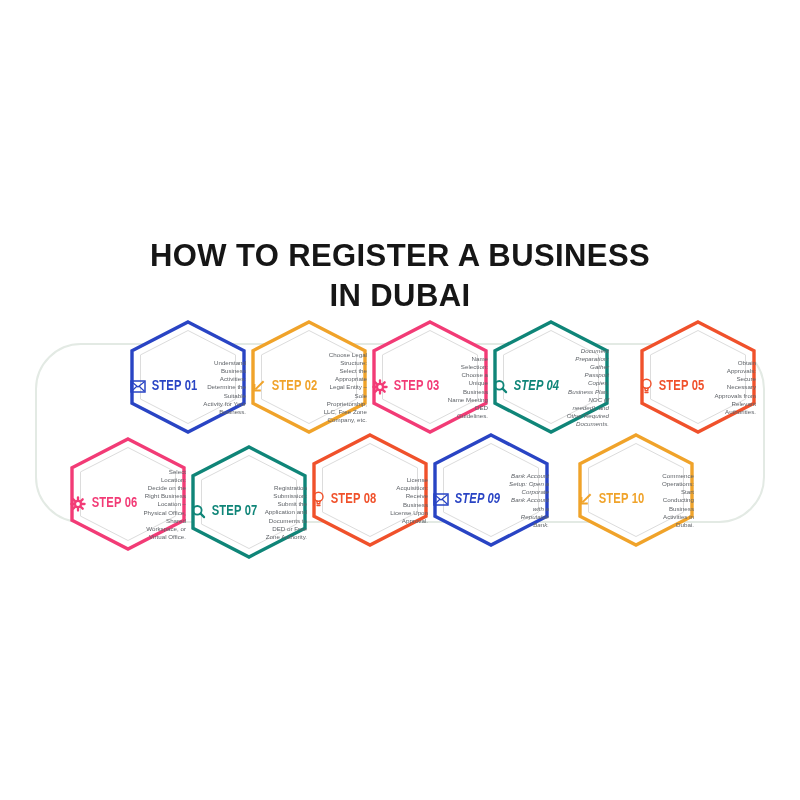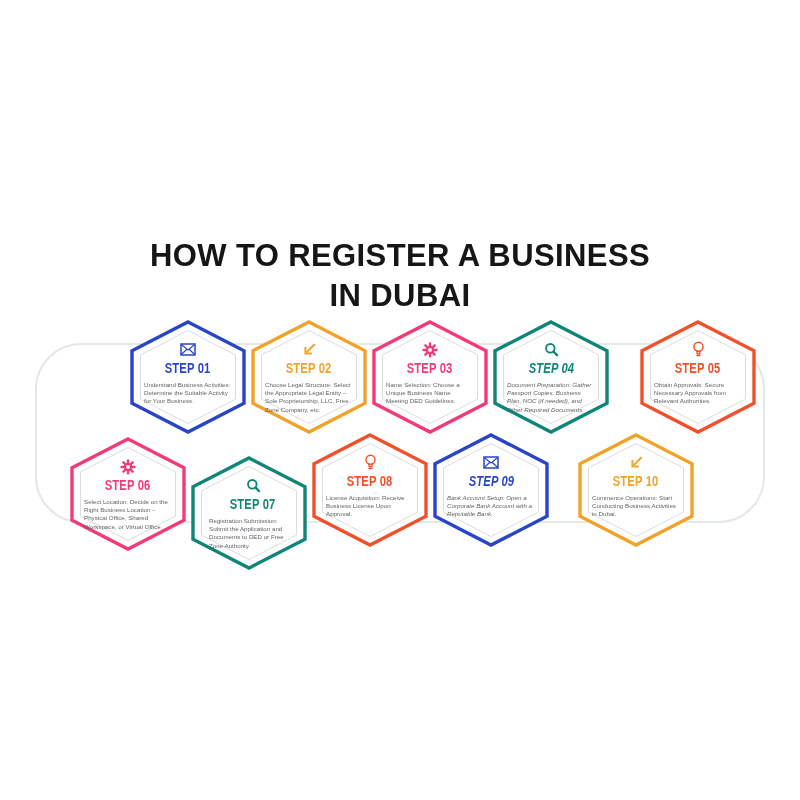--- a/index.html
+++ b/index.html
@@ -15,22 +15,22 @@
     position:absolute;top:236px;left:0;right:0;text-align:center;
     font-size:31px;font-weight:700;color:#161616;line-height:1.28;
     letter-spacing:0.4px;z-index:3;
   }
   .hex{
     position:absolute;width:116px;height:114px;
   }
   .hex-svg{position:absolute;left:0;top:0;width:116px;height:114px;}
   .hex-content{
     position:absolute;left:0;top:0;right:0;bottom:0;
-    display:flex;flex-direction:column;align-items:center;
-    padding-top:21px;box-sizing:border-box;text-align:left;
+    display:flex;align-items:center;
+    padding-top:21px;box-sizing:border-box;text-align:right;
   }
   .hex-icon{height:17px;display:flex;align-items:center;justify-content:center;margin-bottom:2px;}
   .hex-label{
     font-weight:700;font-size:14px;letter-spacing:0.2px;
     transform:scaleX(0.8);transform-origin:50% 50%;margin-bottom:5px;white-space:nowrap;
   }
   .hex-desc{
     width:88px;font-size:6.2px;line-height:1.32;color:#5f6368;font-weight:400;
   }
 </style>
@@ -154,21 +154,21 @@
                 <line x1="10.47" y1="5.53" x2="12.67" y2="3.33"></line>
               </g>
         <circle cx="8" cy="8" r="4.2" fill="#f23b76"></circle>
         <circle cx="8" cy="8" r="1.9" fill="#ffffff"></circle>
             </svg>
           </div>
       <div class="hex-label" style="color: rgb(242, 59, 118);">STEP 06</div>
       <div class="hex-desc">Select Location: Decide on the Right Business Location – Physical Office, Shared Workspace, or Virtual Office.</div>
     </div>
   </div>
-      <div class="hex" style="left: 191px; top: 456px; z-index: 2; padding-left: 8px;">
+      <div class="hex" style="left: 191px; top: 445px; z-index: 2;">
     <svg class="hex-svg" viewBox="0 0 116 114">
       <polygon class="outer" points="58,2 114,30.7 114,83.3 58,112 2,83.3 2,30.7" fill="#ffffff" stroke-width="3.4" stroke="#0f8578"></polygon>
       <polygon class="inner" points="58,10.5 105.5,34.9 105.5,79.1 58,103.5 10.5,79.1 10.5,34.9" fill="#ffffff" stroke="#dcdcdc" stroke-width="1"></polygon>
     </svg>
     <div class="hex-content">
       <div class="hex-icon">
             <svg width="15" height="15" viewBox="0 0 15 15">
       <circle cx="6.3" cy="6.3" r="4.3" fill="none" stroke="#0f8578" stroke-width="1.8"></circle>
       <path d="M9.6 9.6 L13.1 13.1" stroke="#0f8578" stroke-width="2.2" stroke-linecap="round"></path>
             </svg>

